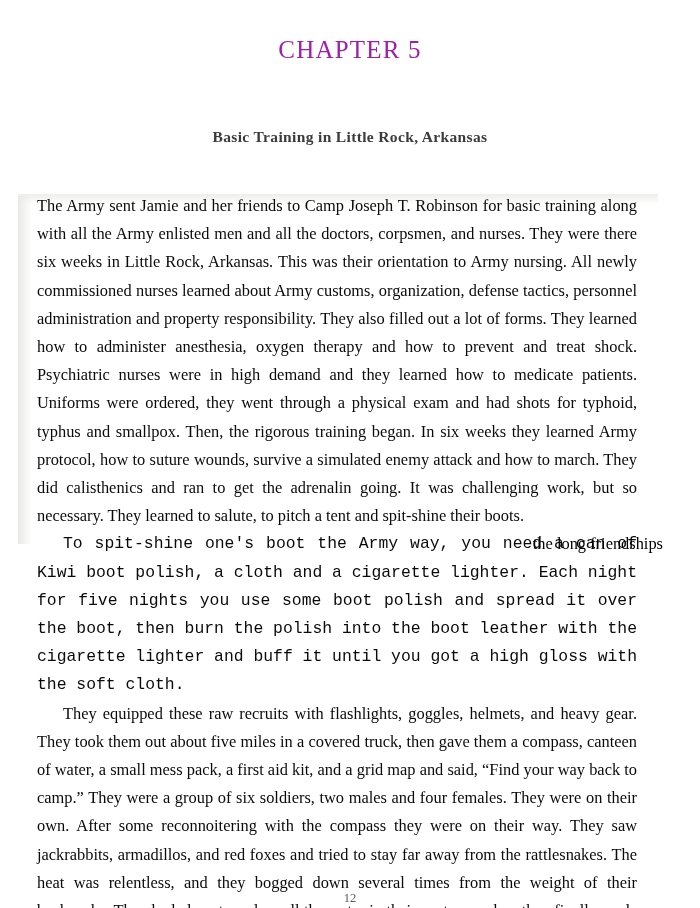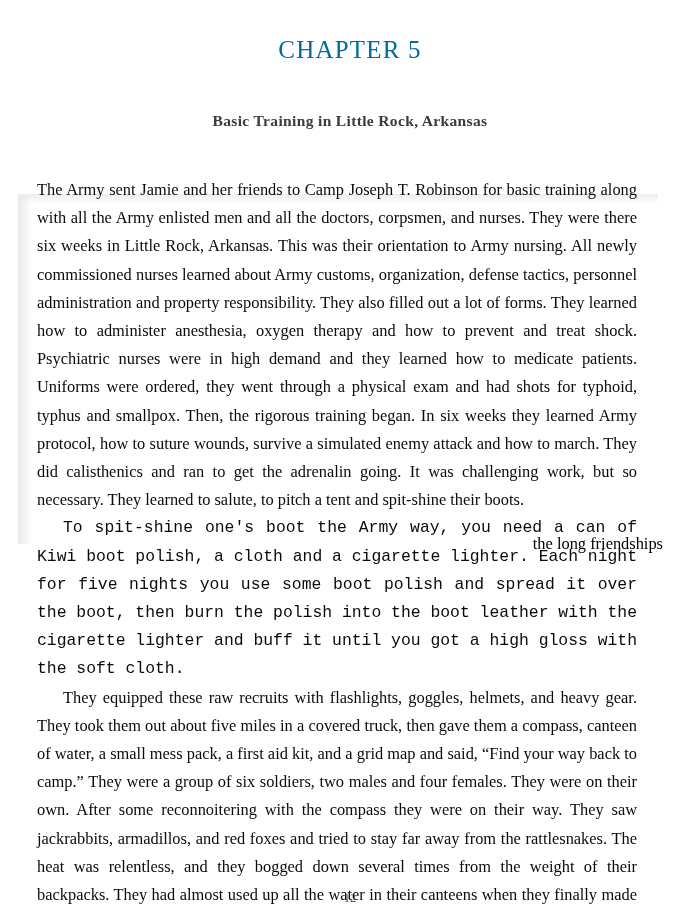--- a/index.html
+++ b/index.html
@@ -22,27 +22,27 @@
     box-sizing: border-box;
     padding: 0;
   }
   .chapter-title {
     text-align: center;
     font-size: 25px;
     letter-spacing: 1.2px;
     font-variant: small-caps;
     text-transform: uppercase;
     margin-top: 36px;
-    color: #0369a1;
+    color: #a21caf;
     font-weight: 400;
   }
   .chapter-subtitle {
     text-align: center;
     font-size: 15.5px;
-    margin-top: 48px;
+    margin-top: 64px;
     color: #3b3b3b;
     letter-spacing: 0.35px;
   }
   .body-block {
     margin: 46px 37px 17px 37px;
     width: 600px;
   }
   p.para {
     margin: 0;
     text-align: justify;

